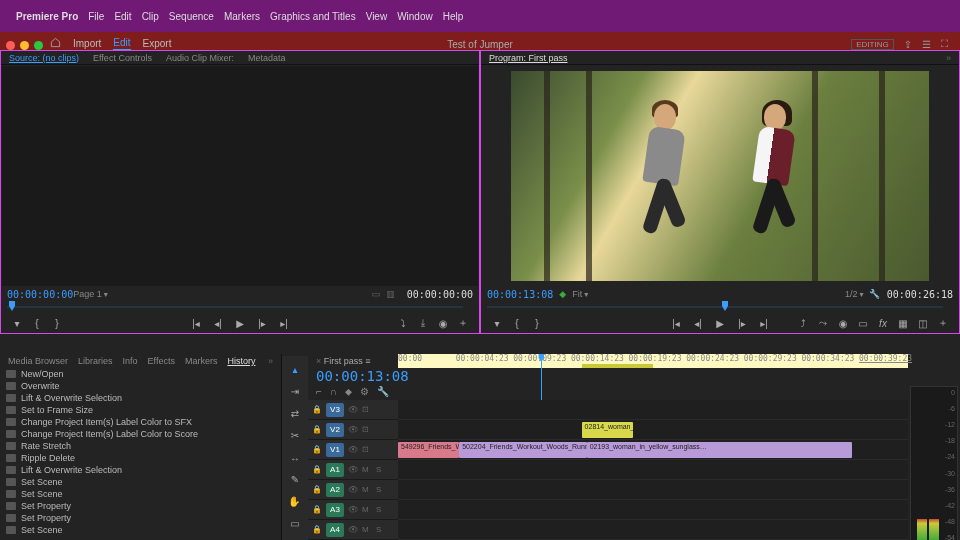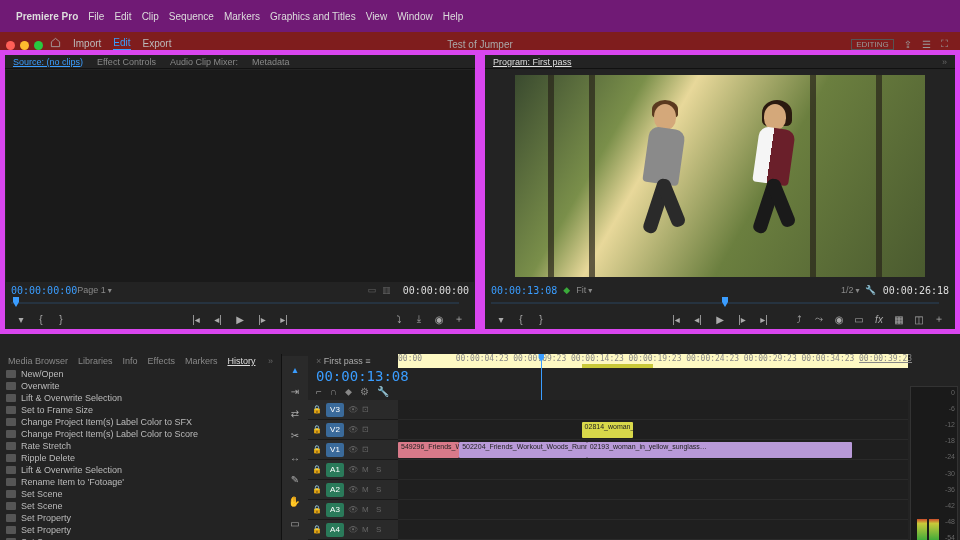--- a/index.html
+++ b/index.html
@@ -10,21 +10,21 @@
 .traffic { display: flex; gap: 5px; align-items: center; padding-right: 6px; }
 .traffic .dot { width: 9px; height: 9px; border-radius: 50%; }
 .dot.red { background: #ff5f57; } .dot.yel { background: #febc2e; } .dot.grn { background: #28c840; }
 .titlebar { height: 18px; background: #7f1d1d; display: flex; align-items: flex-end; font-size: 10px; color: #bbb; position: relative; }
 .titlebar .left { display: flex; gap: 12px; align-items: center; padding-left: 50px; }
 .titlebar .left .active { color: #3a9dff; border-bottom: 1px solid #3a9dff; padding-bottom: 1px; }
 .titlebar .center { position: absolute; left: 50%; transform: translateX(-50%); color: #aaa; }
 .titlebar .right { position: absolute; right: 12px; display: flex; gap: 10px; align-items: center; color: #999; }
 .home-icon { width: 11px; height: 11px; }
 .workspace { display: flex; height: 304px; }
-.panel { background: #232323; border: 5px solid #d946ef; display: flex; flex-direction: column; }
+.panel { background: #232323; border: 1px solid #d946ef; display: flex; flex-direction: column; }
 .source-panel { width: 480px; height: 284px; }
 .program-panel { width: 480px; height: 284px; }
 .tabbar { height: 14px; display: flex; gap: 14px; padding: 0 8px; align-items: center; font-size: 9px; color: #888; border-bottom: 1px solid #111; }
 .tabbar .tab { cursor: default; }
 .tabbar .tab.active { color: #ddd; text-decoration: underline; }
 .tabbar .tab.activeblue { color: #3a9dff; text-decoration: underline; }
 .viewer { flex: 1; background: #1a1a1a; position: relative; margin: 1px; }
 .viewer.program-view { background: linear-gradient(120deg, #3a4a2f 0%, #7a8f4a 25%, #e8d89a 35%, #6b7f3f 60%, #4a5a2f 100%); display: flex; align-items: center; justify-content: center; }
 .runners { position: absolute; inset: 0; display: flex; align-items: center; justify-content: center; gap: 40px; }
 .runner { width: 70px; height: 160px; position: relative; }
@@ -274,24 +274,20 @@
         <div class="history-item">
           <span class="icn"></span>
           <span>Ripple Delete</span>
         </div>
         <div class="history-item">
           <span class="icn"></span>
           <span>Lift &amp; Overwrite Selection</span>
         </div>
         <div class="history-item">
           <span class="icn"></span>
-          <span>Rename Item to 'Fotoage'</span>
-        </div>
-        <div class="history-item">
-          <span class="icn"></span>
           <span>Set Scene</span>
         </div>
         <div class="history-item">
           <span class="icn"></span>
           <span>Set Scene</span>
         </div>
         <div class="history-item">
           <span class="icn"></span>
           <span>Set Property</span>
         </div>

